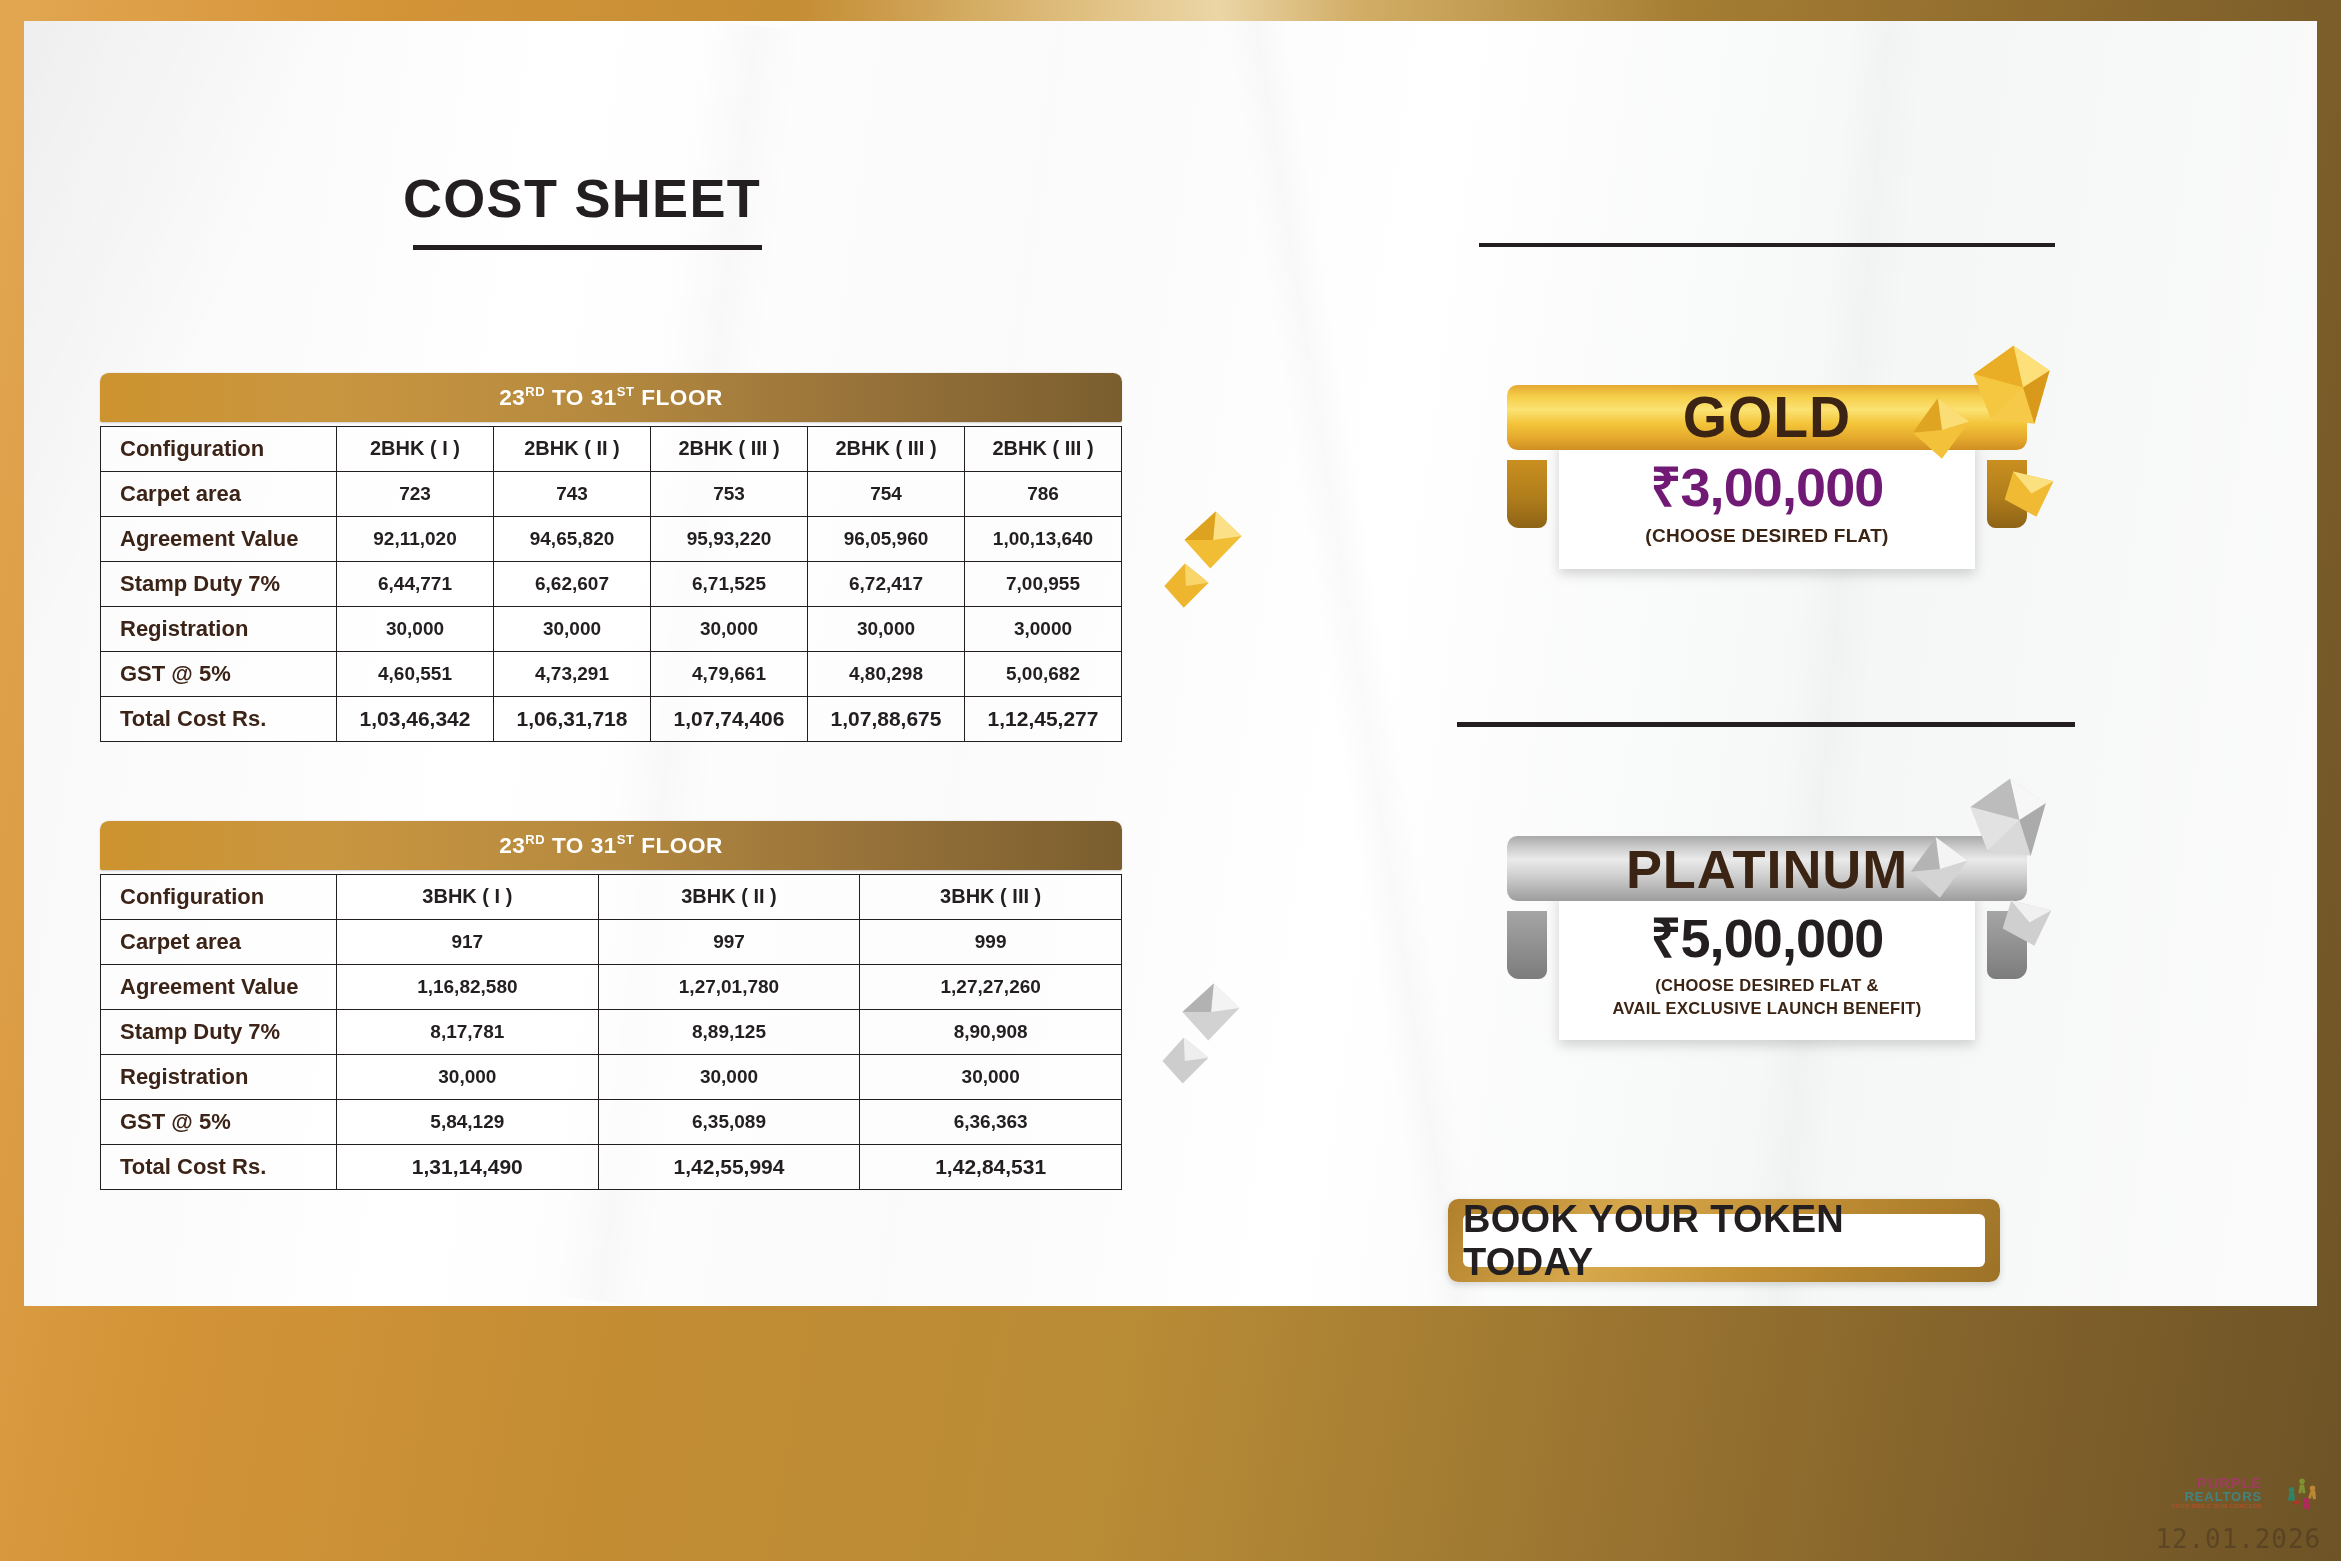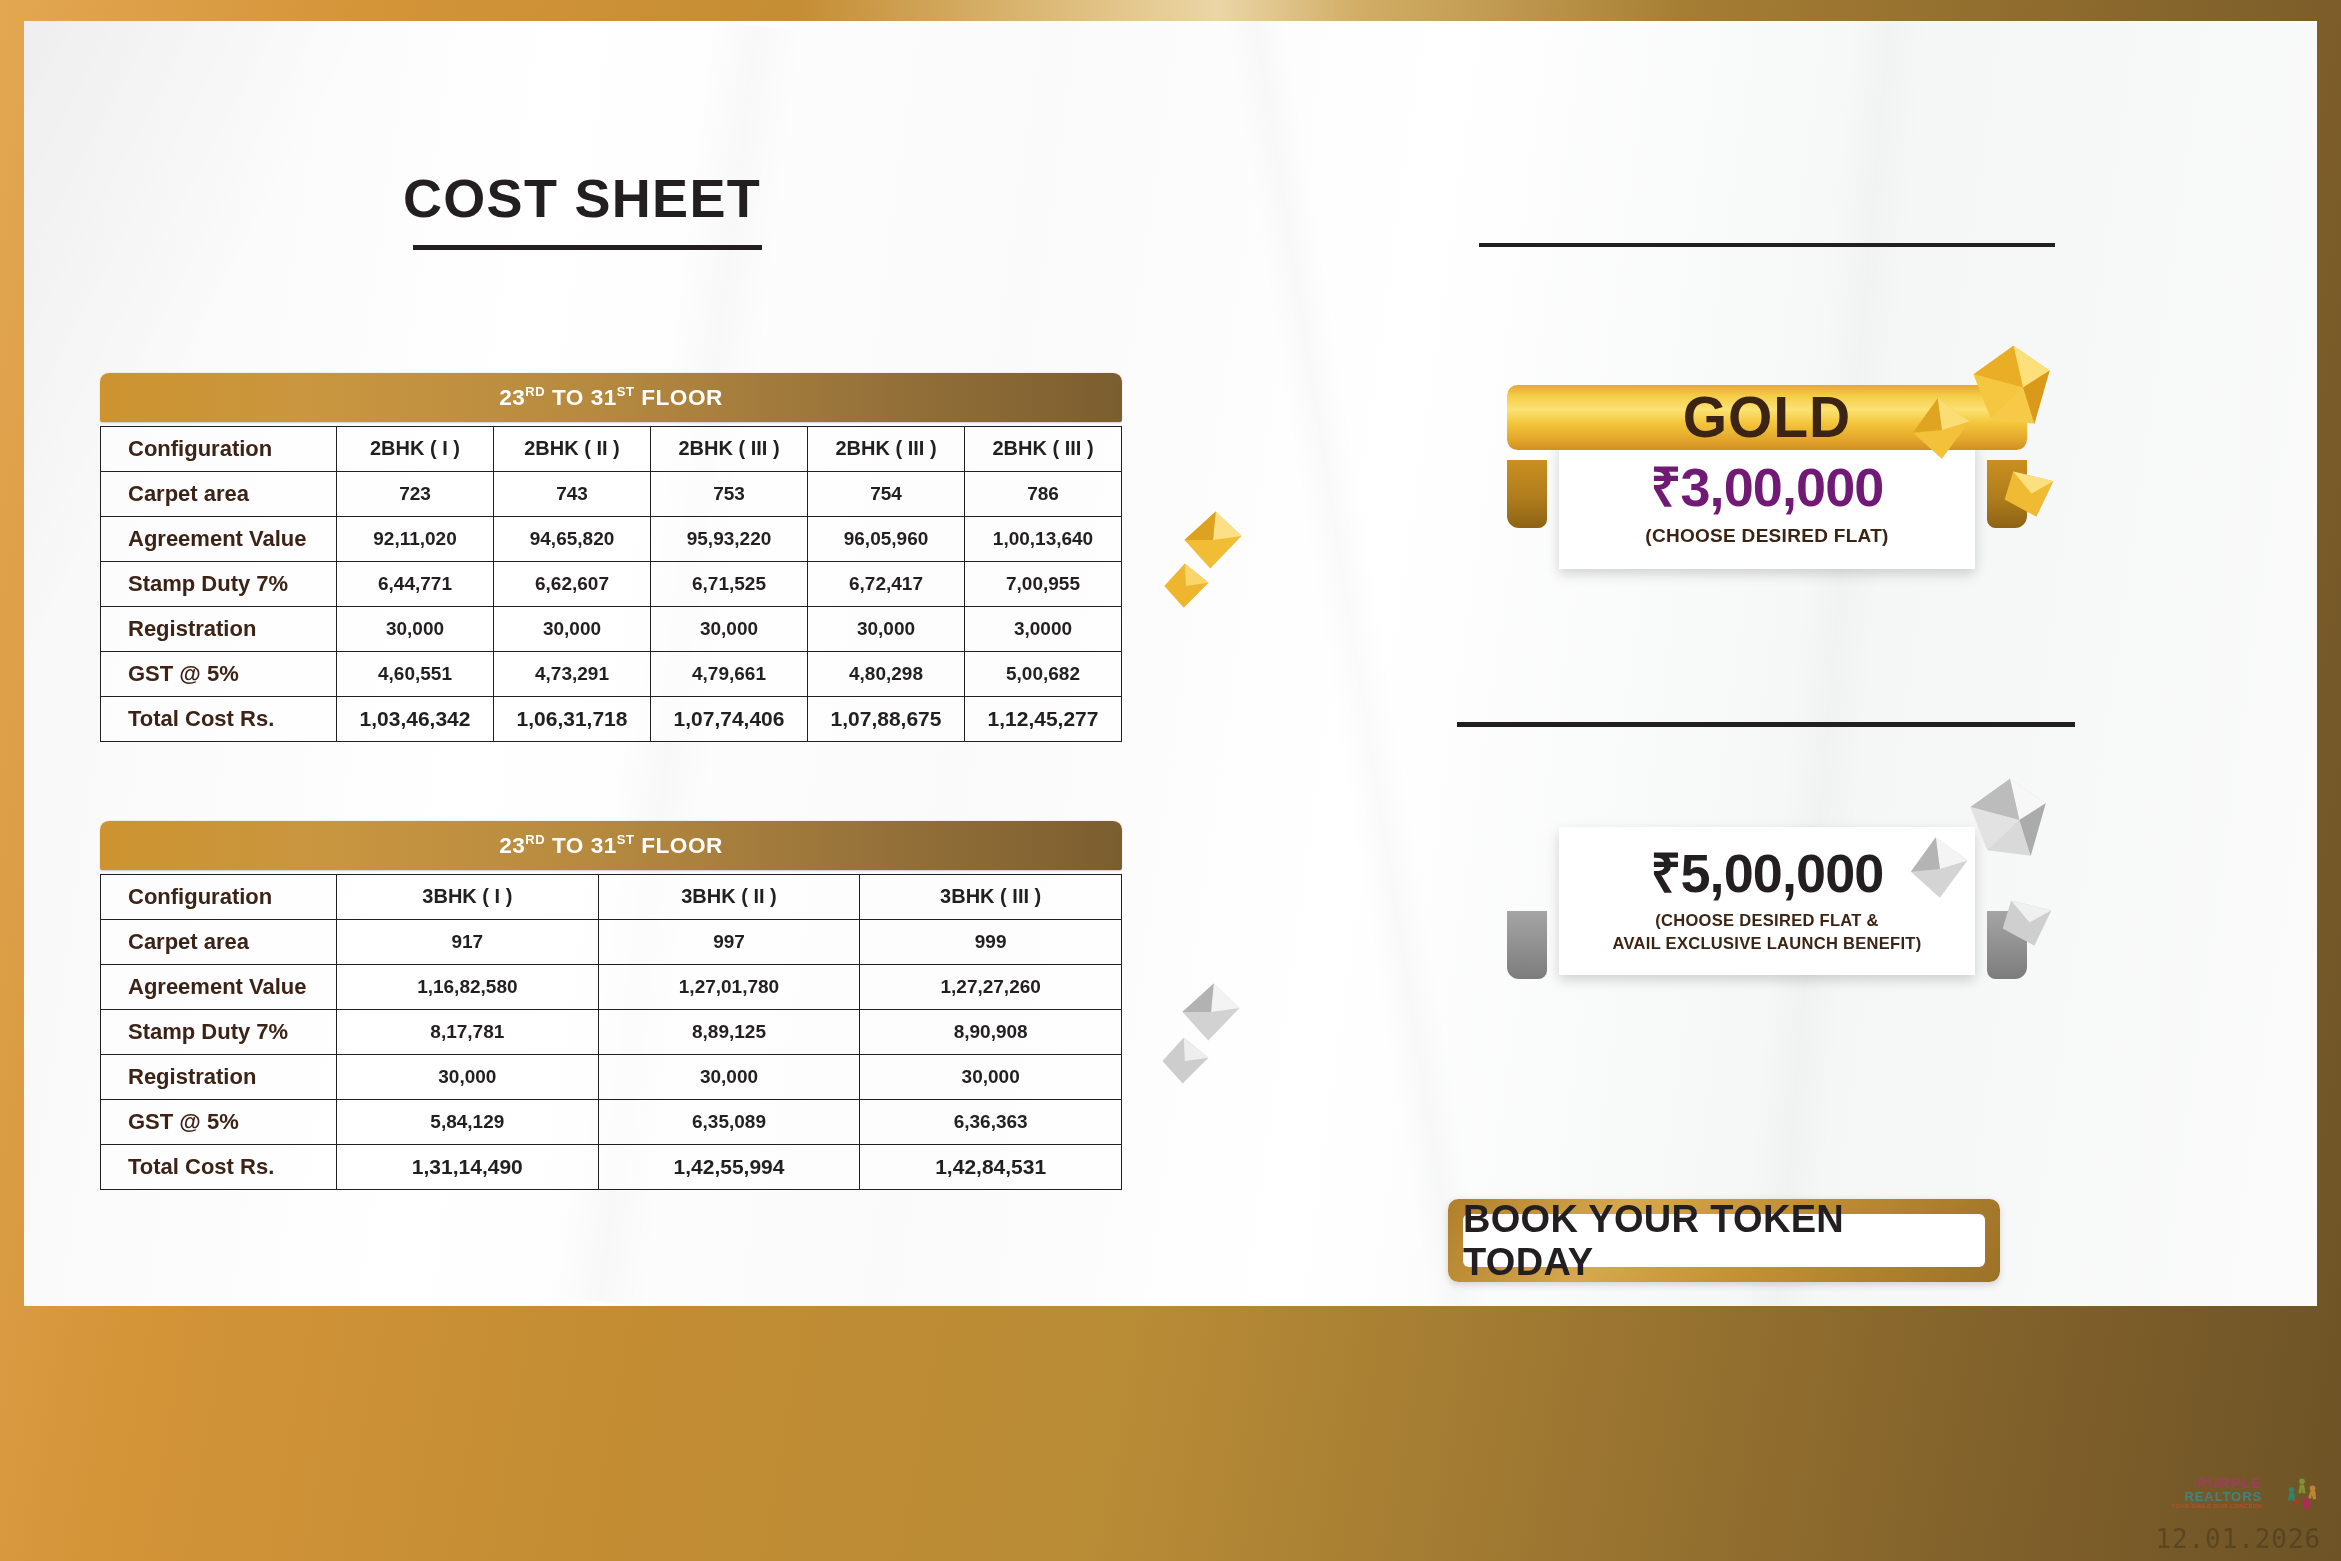--- a/index.html
+++ b/index.html
@@ -113,21 +113,21 @@
     border: 1.7px solid #231f20;
     height: 45px;
     font-size: 19px;
     text-align: center;
     color: #231f20;
     font-weight: 700;
     padding: 0 5.2px;
   }
   table.cost-table td.row-label {
     text-align: left;
-    padding-left: 27px;
+    padding-left: 19px;
     color: #3c2317;
     font-size: 22px;
     font-weight: 700;
     width: 236px;
   }
   table.cost-table td.hdr-cell { font-size: 20px; }
   table.cost-table td.total-cell { font-size: 21px; }
 
   
   #right-col {
@@ -498,20 +498,23 @@
           <polygon points="8,50 54,8 50,50" fill="#b2b2b2"></polygon>
         </svg>
         <svg class="gem" style="left:-288px;top:196px;width:56px;height:56px;" viewBox="0 0 100 100">
           <polygon points="46,10 90,46 44,92 8,52" fill="#cdcdcd"></polygon>
           <polygon points="46,10 90,46 48,52" fill="#eeeeee"></polygon>
         </svg>
 
         <div class="ribbon-tail left tail-platinum"></div>
         <div class="ribbon-tail right tail-platinum"></div>
 
+        <div class="ribbon ribbon-platinum">
+          <div class="ribbon-label platinum-label">PLATINUM</div>
+        </div>
 
         <div class="price-panel">
           <div class="price-amount platinum-amount">₹5,00,000</div>
           <div class="price-note small">(CHOOSE DESIRED FLAT &amp;</div>
           <div class="price-note small" style="margin-top:1.7px;">AVAIL EXCLUSIVE LAUNCH BENEFIT)</div>
         </div>
       </div>
 
       <div id="cta-button">
         <div id="cta-inner">

